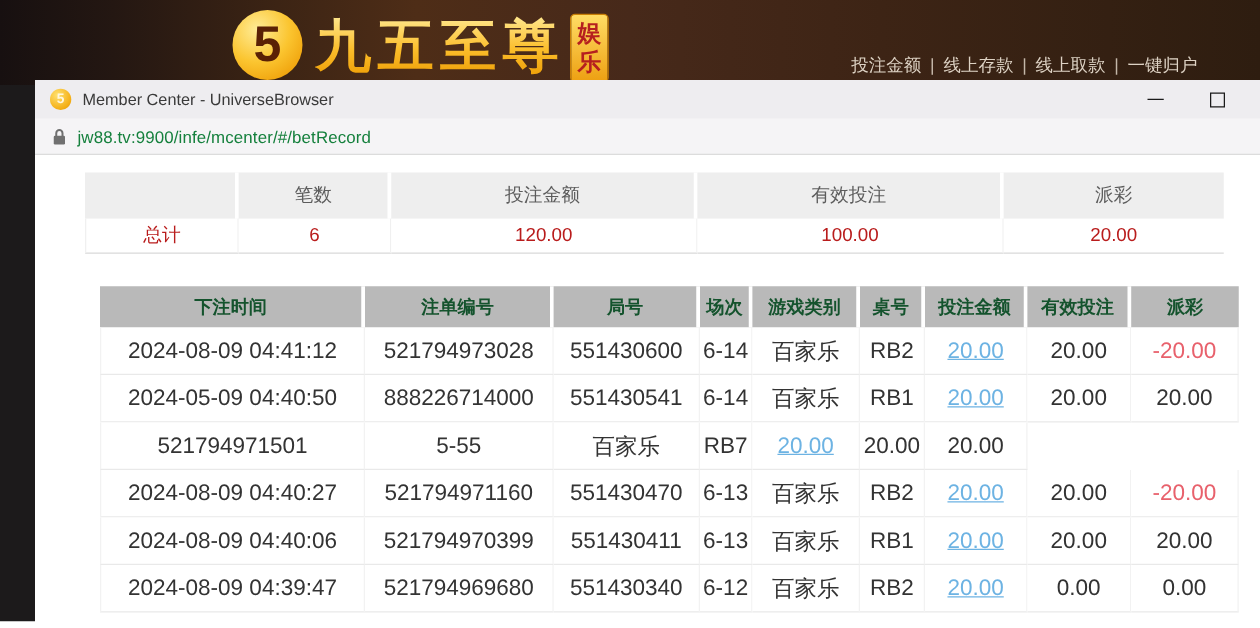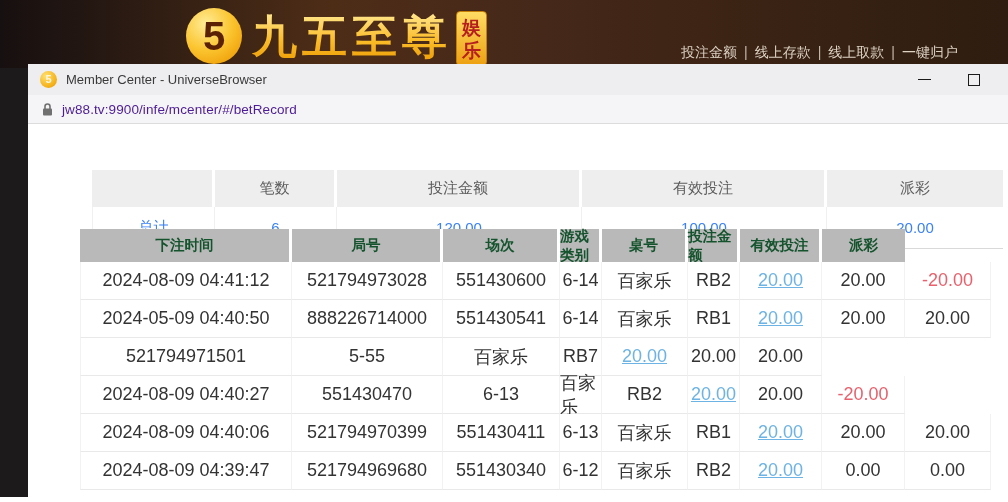--- a/index.html
+++ b/index.html
@@ -34,31 +34,31 @@
   .favicon { width:17px; height:17px; border-radius:50%; margin-right:9px; flex:0 0 auto;
     background:radial-gradient(circle at 35% 30%, #ffe170, #f4ae14 70%, #d98d00);
     display:flex; align-items:center; justify-content:center; color:#fff7df; font-size:11px; font-weight:bold; line-height:1; }
   .title-text { font-size:13px; color:#3a3a3a;text-align:right; }
   .win-controls { position:absolute; left:890px; top:0; height:100%; display:flex; gap:37px; align-items:center; }
   .win-min { width:13px; height:1px; background:#1a1a1a; cursor:pointer; }
   .win-max { width:12px; height:12px; border:1px solid #1a1a1a; cursor:pointer; }
 
   .urlbar { height:29px; background:#f5f4f6; border-bottom:1px solid #dcdcdc; display:flex; align-items:center; padding-left:14px; }
   .lock-icon { display:inline-flex; margin-right:9px; }
-  .url-text { font-size:13.5px; color:#4c1d95; letter-spacing:.1px; cursor:text; }
+  .url-text { font-size:13.5px; color:#15803d; letter-spacing:.1px; cursor:text; }
 
   .content { position:relative; width:980px; height:378px; background:#fff; }
 
   
-  .sgrid { position:absolute; left:64px; top:14px; width:911px; display:grid;
-    grid-template-columns:123px 122px 245px 245px 176px;margin-top:32px; }
+  .sgrid { position:absolute; left:40px; top:14px; width:911px; display:grid;
+    grid-template-columns:123px 122px 245px 245px 176px; }
   .shead { height:37px; background:#eeeeee; color:#5c5c5c; font-size:15px;
     display:flex; align-items:center; justify-content:center; border-right:3px solid #fff; }
   .shead.last { border-right:none; }
-  .sbody { height:42px; background:#fff; color:#3b82f6; font-size:15px;
+  .sbody { height:28px; background:#fff; color:#b91c1c; font-size:15px;
     display:flex; align-items:center; justify-content:center;
     border-bottom:1px solid #d9d9d9; border-right:1px solid #f0f0f0; }
   .sbody.first { border-left:1px solid #f0f0f0; }
   .sbody.last { border-right:none; }
 
   
   .dwrap { position:absolute; left:52px; top:105px; width:911px; }
   .dgrid { display:grid; grid-template-columns:212px 151px 117px 42px 86px 52px 82px 83px 86px; }
   .dhead { height:33px; background:#b9b9b9; color:#14532d; font-size:14.5px; font-weight:bold;
     display:flex; align-items:center; justify-content:center; border-right:3px solid #fff; }
@@ -125,20 +125,21 @@
         <div class="sbody first">总计</div>
         <div class="sbody">6</div>
         <div class="sbody">120.00</div>
         <div class="sbody">100.00</div>
         <div class="sbody last">20.00</div>
       </div>
 
       <div class="dwrap">
         <div class="dgrid">
           <div class="dhead">下注时间</div>
+          <div class="dhead">注单编号</div>
           <div class="dhead">局号</div>
           <div class="dhead">场次</div>
           <div class="dhead">游戏类别</div>
           <div class="dhead">桌号</div>
           <div class="dhead">投注金额</div>
           <div class="dhead">有效投注</div>
           <div class="dhead last">派彩</div>
         </div>
         <div>
             <div class="dgrid drow">
@@ -173,20 +174,21 @@
               <div class="dcell">百家乐</div>
               <div class="dcell">RB7</div>
               <div class="dcell">
                 <span class="betlink">20.00</span>
               </div>
               <div class="dcell">20.00</div>
               <div class="dcell">20.00</div>
             </div>
             <div class="dgrid drow">
               <div class="dcell">2024-08-09 04:40:27</div>
+              <div class="dcell">521794971160</div>
               <div class="dcell">551430470</div>
               <div class="dcell">6-13</div>
               <div class="dcell">百家乐</div>
               <div class="dcell">RB2</div>
               <div class="dcell">
                 <span class="betlink">20.00</span>
               </div>
               <div class="dcell">20.00</div>
               <div class="dcell neg">-20.00</div>
             </div>

